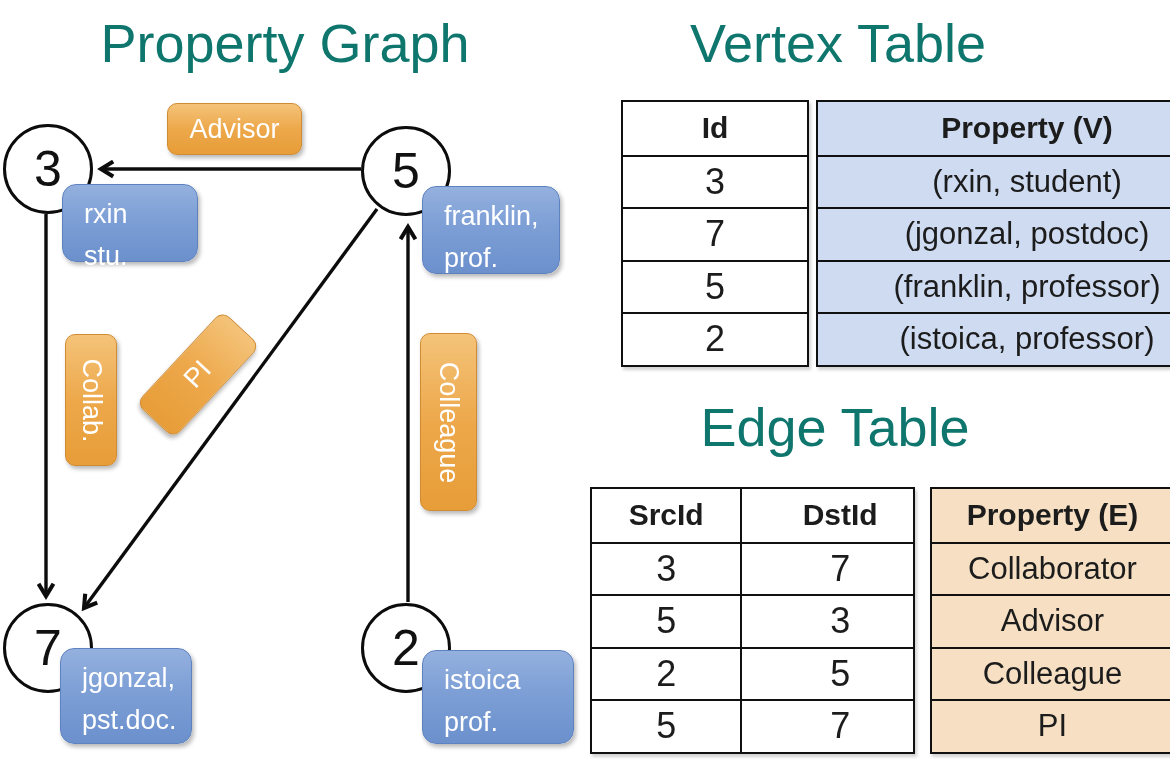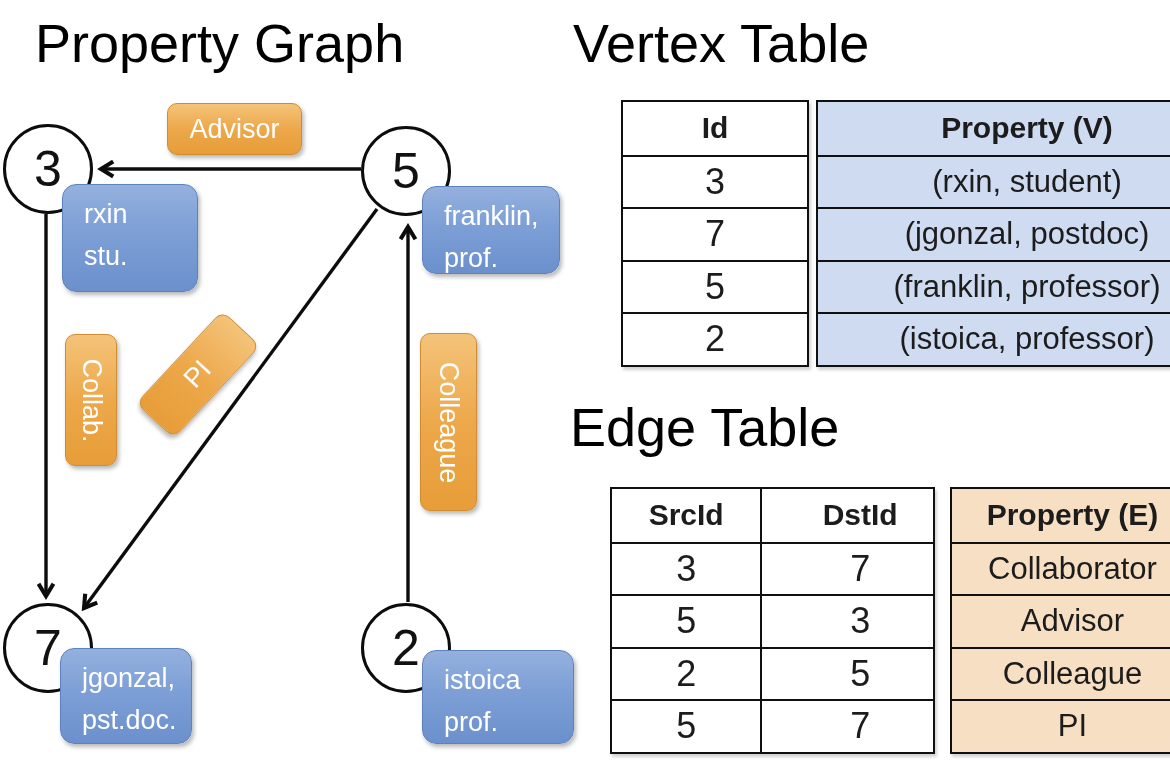--- a/index.html
+++ b/index.html
@@ -9,24 +9,25 @@
     width: 1170px; height: 760px;
     background: #ffffff;
     overflow: hidden;
     font-family: "Liberation Sans", sans-serif;
     color: #1c1c1c;
   }
 
   
   .big-title {
     position: absolute;
+    text-align: center;
     font-size: 54px;
     font-weight: 300;
     letter-spacing: 0px;
-    color: #000000;
+    color: #0f766e;
     white-space: nowrap;
   }
 
   
   .node {
     position: absolute;
     width: 90px; height: 90px;
     border: 3.5px solid #0c0c0c;
     border-radius: 50%;
     background: #ffffff;
@@ -121,21 +122,21 @@
 <div class="node" style="left:361px; top:126px;">
   <span>5</span>
 </div>
 <div class="node" style="left:3px;   top:603px;">
   <span>7</span>
 </div>
 <div class="node" style="left:361px; top:603px;">
   <span>2</span>
 </div>
 
-<div class="vbox" style="left:62px; top:184px; width:136px; height:108px;">
+<div class="vbox" style="left:62px; top:184px; width:136px; height:78px;">
   <div>rxin</div>
   <div>stu.</div>
 </div>
 <div class="vbox" style="left:422px; top:186px; width:138px; height:88px;">
   <div>franklin,</div>
   <div>prof.</div>
 </div>
 <div class="vbox" style="left:60px; top:648px; width:132px; height:96px;">
   <div>jgonzal,</div>
   <div>pst.doc.</div>
@@ -176,21 +177,21 @@
     <div class="trow">(jgonzal, postdoc)</div>
     <div class="trow">(franklin, professor)</div>
     <div class="trow">(istoica, professor)</div>
   </div>
 </div>
 
 <div class="big-title" style="left:570px; top:396px; width:530px;">Edge Table</div>
 
 <div class="tbl-group" style="left:590px; top:487px;">
 
-  <div class="subtbl" style="width:325px;margin-left:20px;">
+  <div class="subtbl" style="width:325px;">
     <div class="pair-row">
       <div class="pair-cell src hdr">SrcId</div>
       <div class="pair-cell dst hdr">DstId</div>
     </div>
     <div class="pair-row">
       <div class="pair-cell src">3</div>
       <div class="pair-cell dst">7</div>
     </div>
     <div class="pair-row">
       <div class="pair-cell src">5</div>

